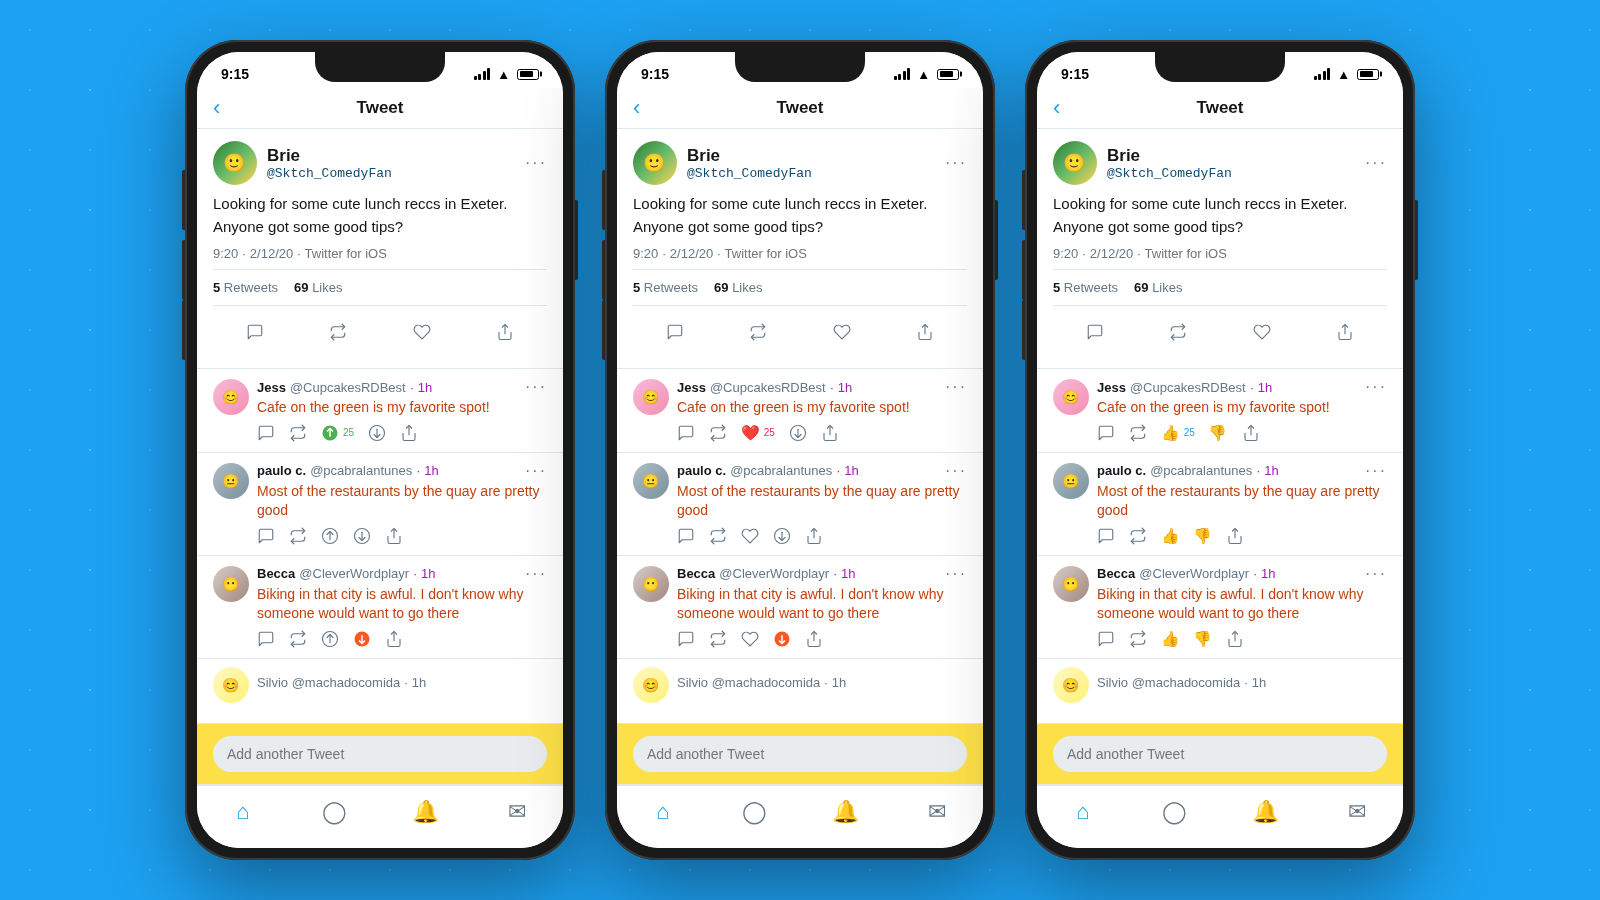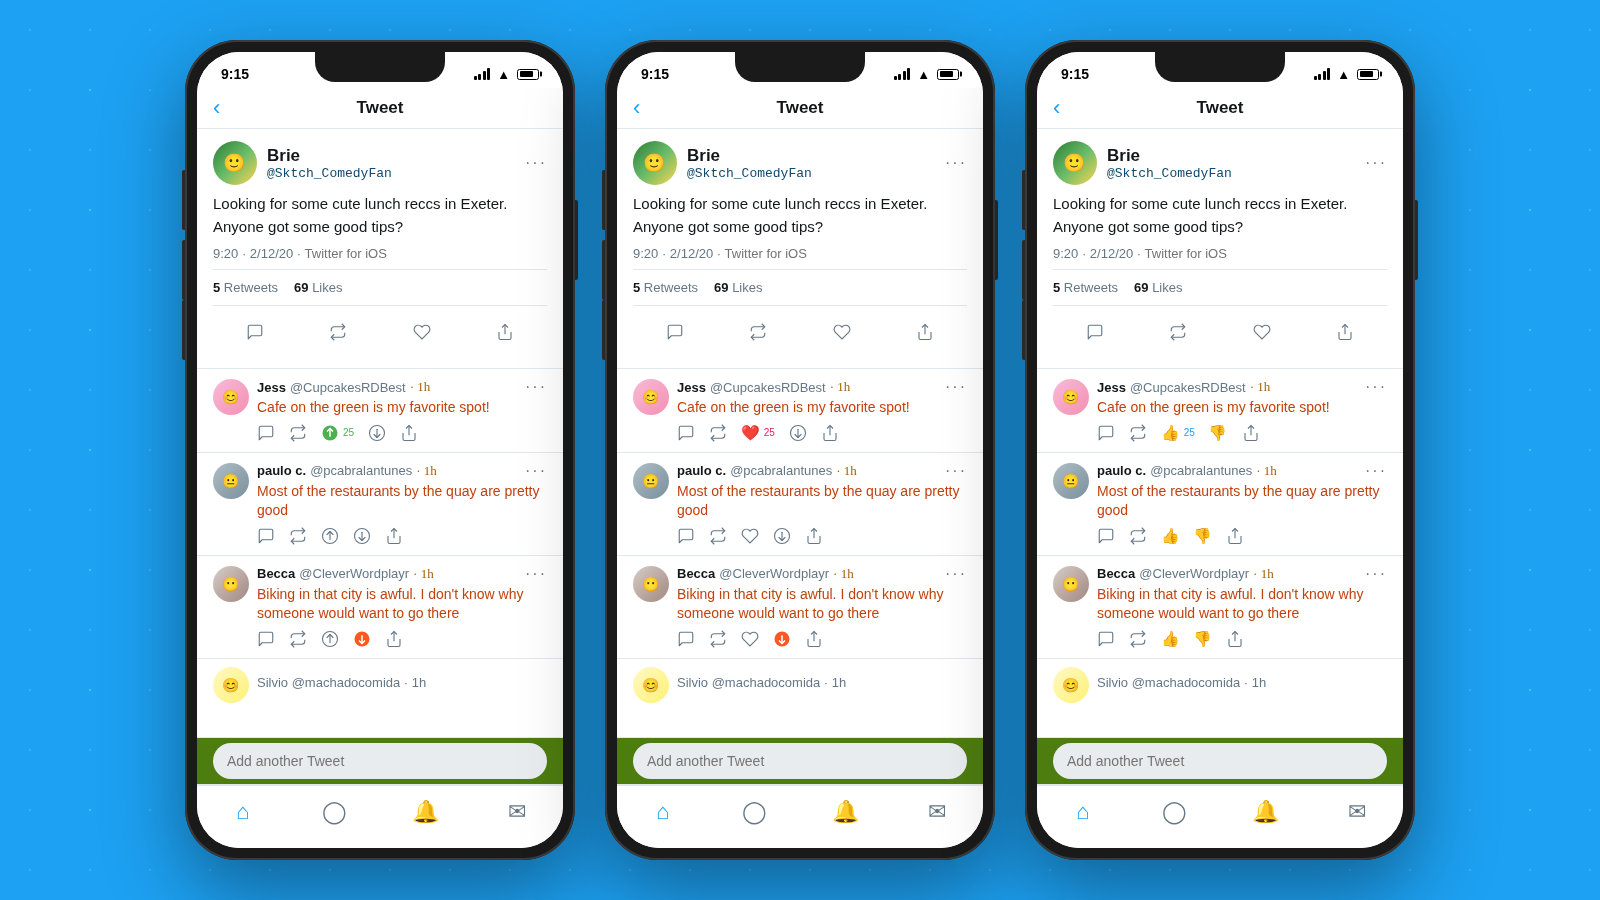--- a/index.html
+++ b/index.html
@@ -336,21 +336,21 @@
       font-size: 13px;
       color: #14171a;
       display: flex;
       align-items: center;
       gap: 4px;
       flex-wrap: wrap;
     }
 
     .reply-user .name { font-weight: 700; }
     .reply-user .handle { color: #657786; }
-    .reply-user .time { color: #a16207; font-family: Liberation Serif, serif; }
+    .reply-user .time { color: #a21caf; }
 
     .reply-text {
       font-size: 14px;
       color: #c2410c;
       margin-bottom: 6px;
       line-height: 1.4;
     }
 
     .reply-actions {
       display: flex;
@@ -371,22 +371,22 @@
     .reply-action.active-orange { color: #ff5722; }
     .reply-action.active-blue { color: #1da1f2; }
     .reply-action.active-red { color: #f44336; }
 
     .reply-action .count {
       font-size: 10px;
     }
 
     
     .add-tweet {
-      padding: 5px 16px;
-      background: #4d7c0f;
+      padding: 12px 16px;
+      background: #fde047;
       border-top: 1px solid #e1e8ed;
       border-bottom: 1px solid #e1e8ed;
     }
 
     .add-tweet-input {
       width: 100%;
       padding: 10px 14px;
       background: #e8ecef;
       border: none;
       border-radius: 20px;

